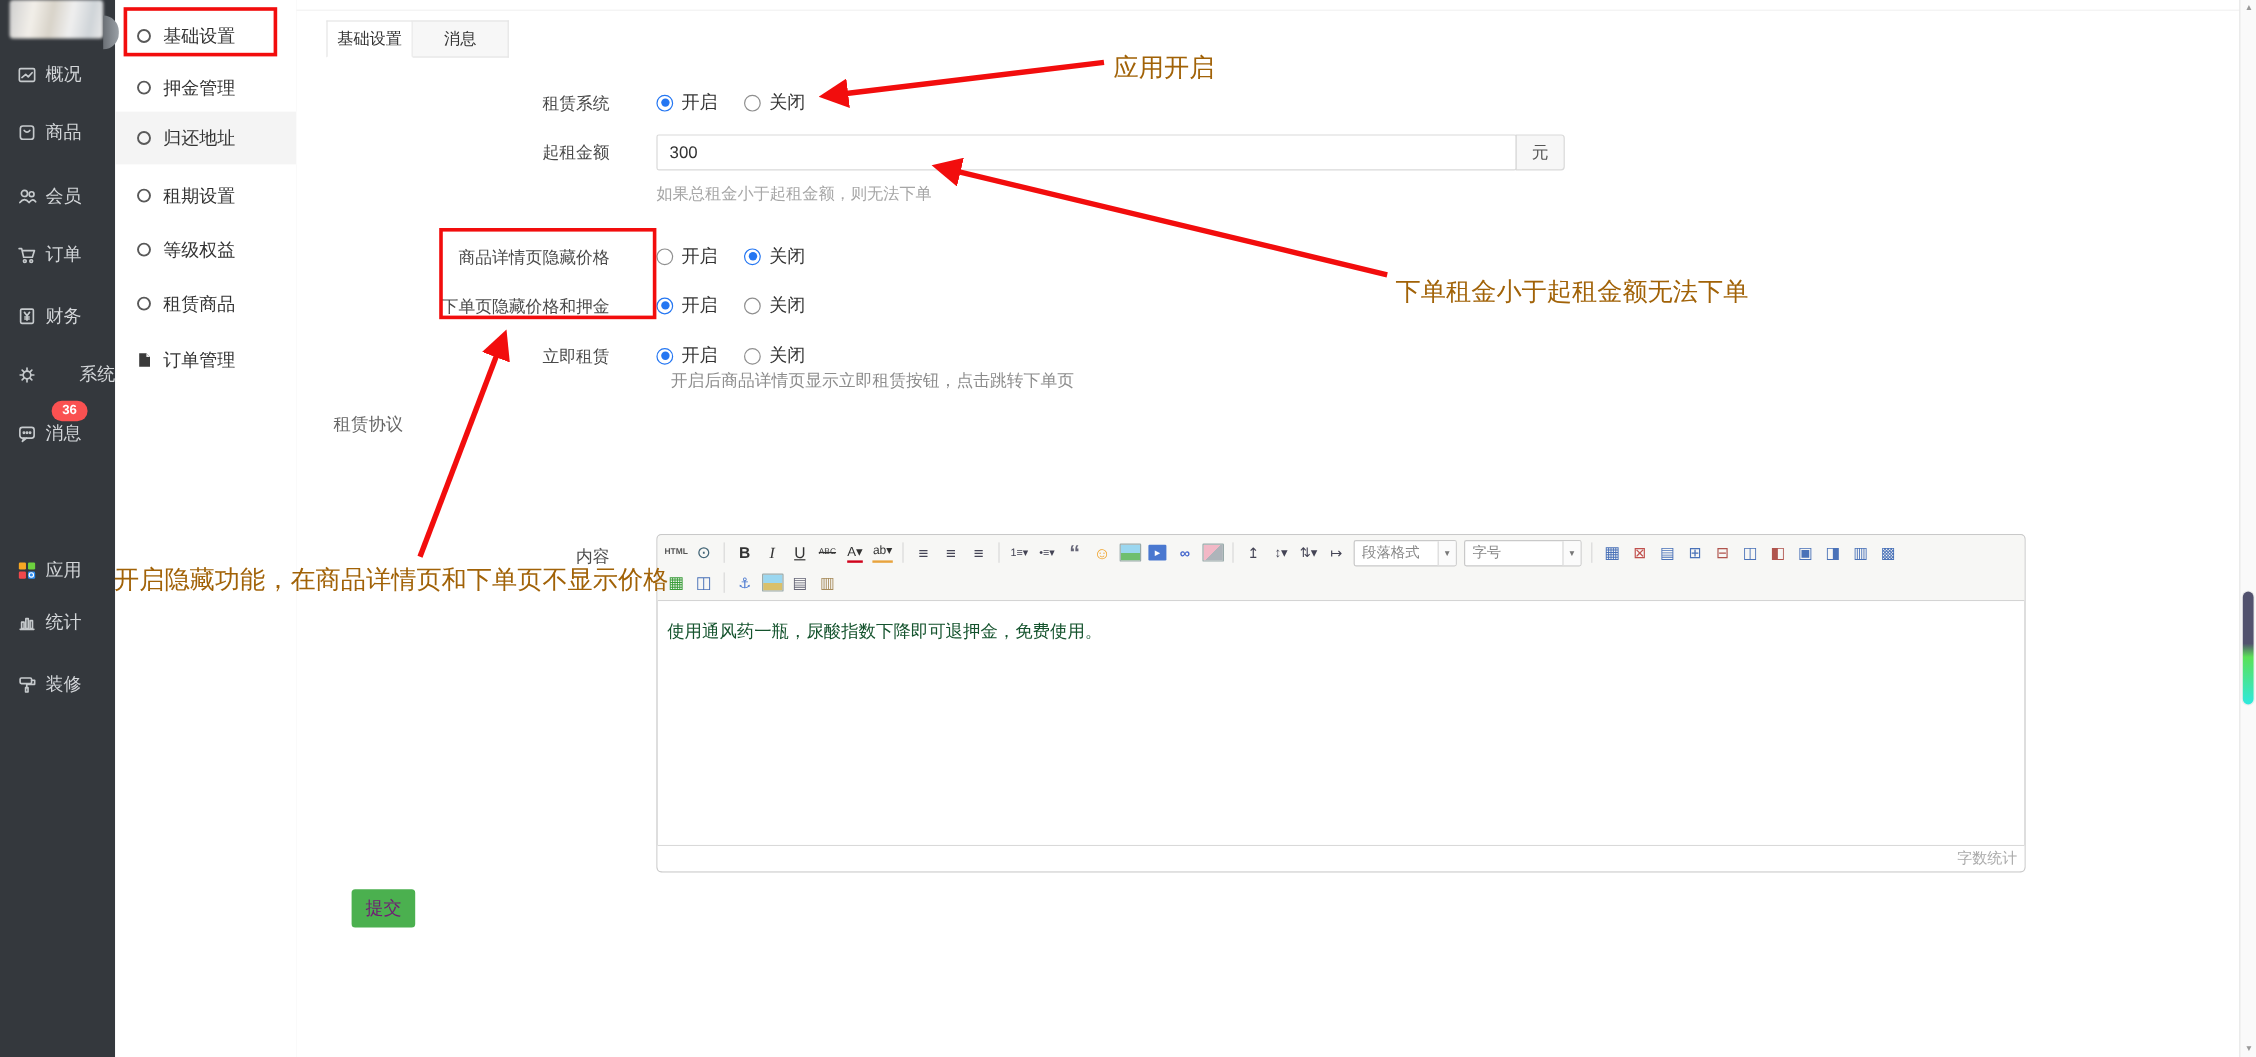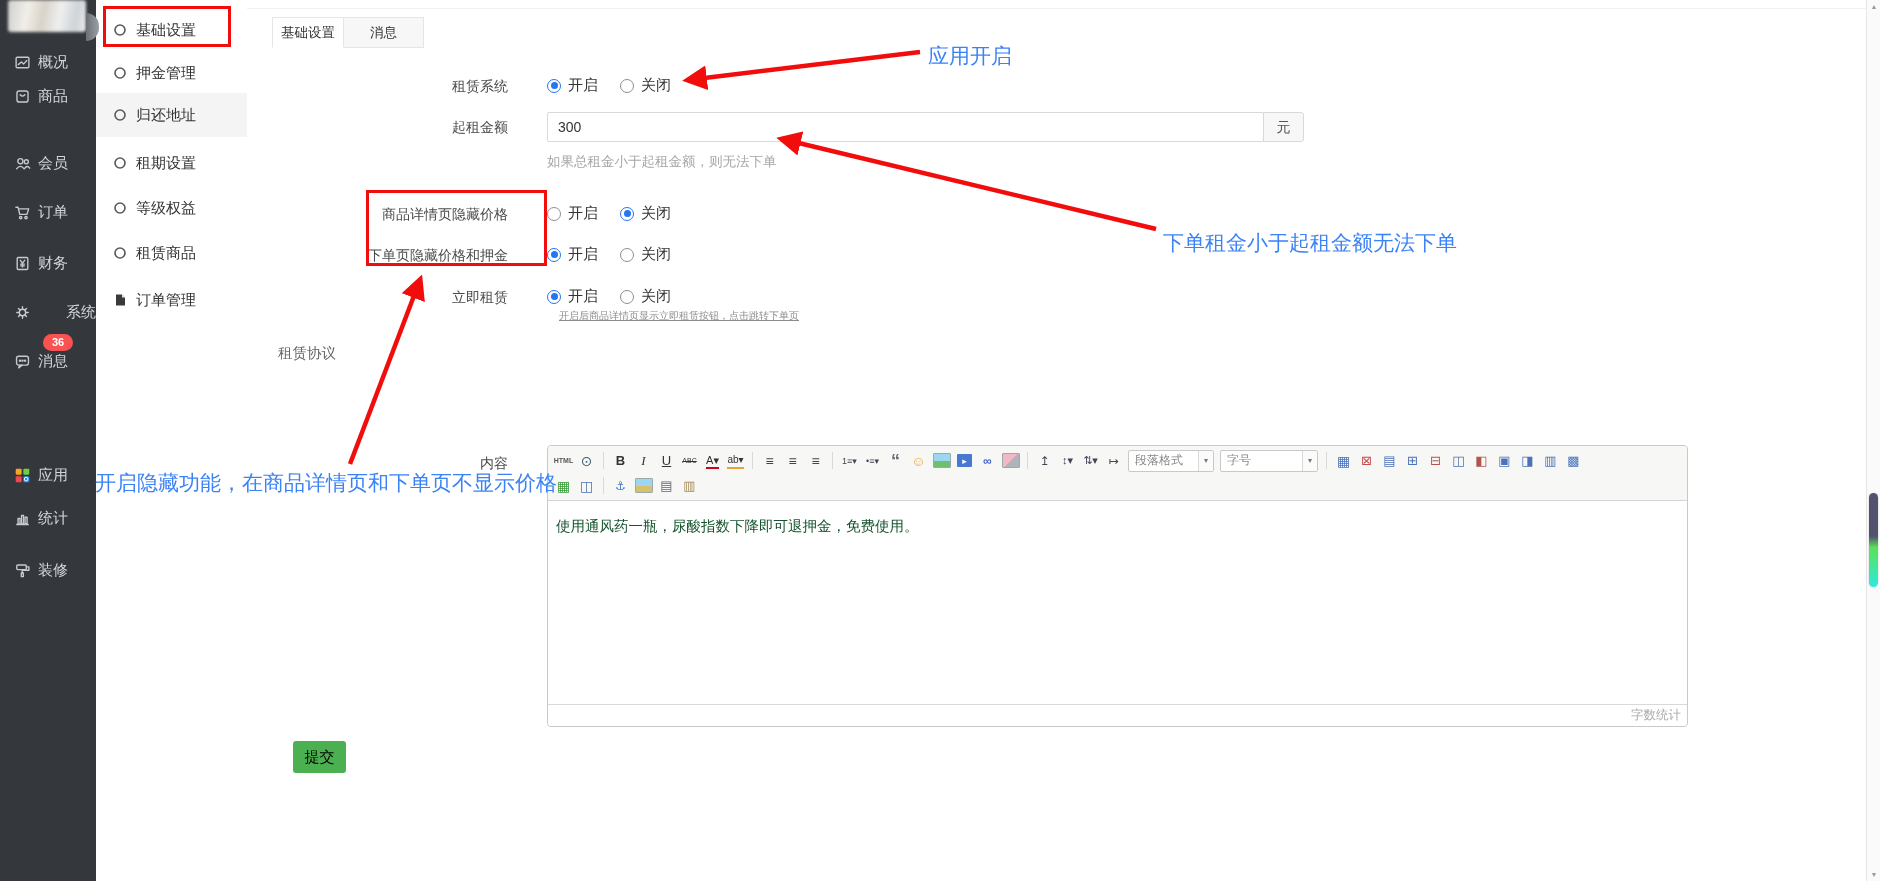--- a/index.html
+++ b/index.html
@@ -51,21 +51,21 @@
       position:relative;background:#fff;flex:0 0 14px;}
   .rd.on{border-color:#2476f2;}
   .rd.on::after{content:"";position:absolute;left:2.5px;top:2.5px;width:7px;height:7px;border-radius:50%;background:#2476f2;}
   .rlb{margin-left:7px;font-size:15px;color:#333;}
 
   .tin{box-sizing:border-box;height:30px;border:1px solid #d9d9d9;border-radius:2px;background:#fff;
        font-size:14px;color:#333;padding:0 10px;font-family:inherit;outline:none;}
   .addon{box-sizing:border-box;height:30px;width:41px;border:1px solid #d9d9d9;border-radius:0 3px 3px 0;
          margin-left:-1px;background:#f7f7f7;color:#555;font-size:14px;line-height:28px;text-align:center;}
   .hint{position:absolute;font-size:13.5px;color:#a6a6a6;}
-  .hint2{color:#8c8c8c;font-size:10px;text-decoration:underline;}
+  .hint2{color:#8c8c8c;font-size:14px;}
   .section-t{position:absolute;left:31px;top:344px;font-size:14.5px;color:#666;}
 
   
   .editor{position:absolute;left:300px;top:445px;width:1141px;box-sizing:border-box;border:1px solid #c9c9c9;
           border-radius:4px;background:#fff;}
   .tbar{background:#f7f7f5;border-bottom:1px solid #d4d4d4;padding:2px 4px;border-radius:4px 4px 0 0;}
   .trow{display:flex;align-items:center;height:25px;}
   .ti{width:21px;height:21px;margin:0 1px;display:inline-flex;align-items:center;justify-content:center;
       border-radius:2px;cursor:pointer;flex:0 0 21px;white-space:nowrap;overflow:hidden;}
   .ti span{display:inline-block;}
@@ -75,26 +75,26 @@
   .tsel .lab{font-size:12px;color:#888;padding:0 6px;white-space:nowrap;}
   .tsel .car{width:14px;height:100%;border-left:1px solid #d9d9d9;display:flex;align-items:center;justify-content:center;
         font-size:8px;color:#777;background:#fbfbfb;}
   .ibox{width:16px;height:13px;border:1px solid #9aa;border-radius:1px;}
   .ed-body{height:203px;padding:16px 8px 0 8px;box-sizing:border-box;font-size:14.5px;color:#14532d;outline:none;}
   .ed-status{height:21px;border-top:1px solid #d9d9d9;border-radius:0 0 4px 4px;background:#fff;
              display:flex;align-items:center;justify-content:flex-end;}
   .wcount{font-size:12.5px;color:#aaa;padding-right:6px;}
 
   .submit{position:absolute;left:46px;top:741px;width:53px;height:32px;background:#4bb04f;border:none;border-radius:3px;
-          color:#000000;font-size:15px;font-family:inherit;cursor:pointer;}
+          color:#701a75;font-size:15px;font-family:inherit;cursor:pointer;}
 
   
   .ov{position:absolute;inset:0;pointer-events:none;z-index:30;}
   .rbox{position:absolute;border:3px solid #f20d0d;box-sizing:border-box;}
-  .rtxt{position:absolute;color:#3b82f6;font-size:21px;white-space:nowrap;}
+  .rtxt{position:absolute;color:#a16207;font-size:21px;white-space:nowrap;}
   .ov svg{position:absolute;inset:0;}
 
   
   .sbar{position:absolute;right:0;top:0;width:14px;height:881px;background:#fafafa;border-left:1px solid #e6e6e6;box-sizing:border-box;z-index:40;}
   .sarr{position:absolute;left:0;width:14px;text-align:center;font-size:7px;color:#999;}
   .sthumb{position:absolute;left:2px;top:493px;width:9px;height:94px;border-radius:5px;
           background:linear-gradient(180deg,#52526e 0%,#52526e 46%,#5ae158 58%,#2fe9de 100%);
           box-shadow:0 0 0 1px #ececec;}
 </style>
 </head>
@@ -107,21 +107,21 @@
     <div id="nav">
         <div class="nav-it" style="top: 51px;">
           <span class="nav-ic">
             <svg viewBox="0 0 16 16" fill="none" stroke="#c6cacd" stroke-width="1.3" stroke-linecap="round" stroke-linejoin="round">
               <rect x="2" y="3" width="12" height="10" rx="1"></rect>
               <polyline points="4,10 7,7.5 9,9.5 12,6.2"></polyline>
             </svg>
           </span>
           <span class="nav-lb">概况</span>
         </div>
-        <div class="nav-it" style="top: 85px; align-items: center;">
+        <div class="nav-it" style="top: 99px; align-items: center;">
           <span class="nav-ic">
             <svg viewBox="0 0 16 16" fill="none" stroke="#c6cacd" stroke-width="1.3" stroke-linecap="round" stroke-linejoin="round">
               <rect x="2.8" y="2.8" width="10.4" height="10.4" rx="2"></rect>
               <path d="M5.8 6.3 q2.2 2.6 4.4 0"></path>
             </svg>
           </span>
           <span class="nav-lb">商品</span>
         </div>
         <div class="nav-it" style="top: 152px;">
           <span class="nav-ic">

